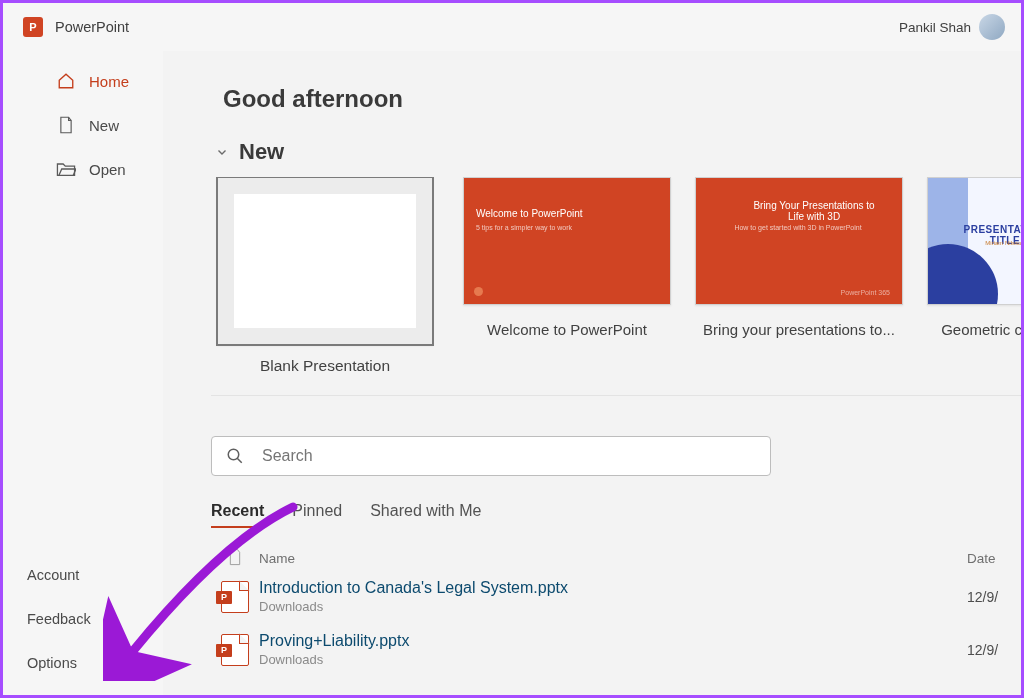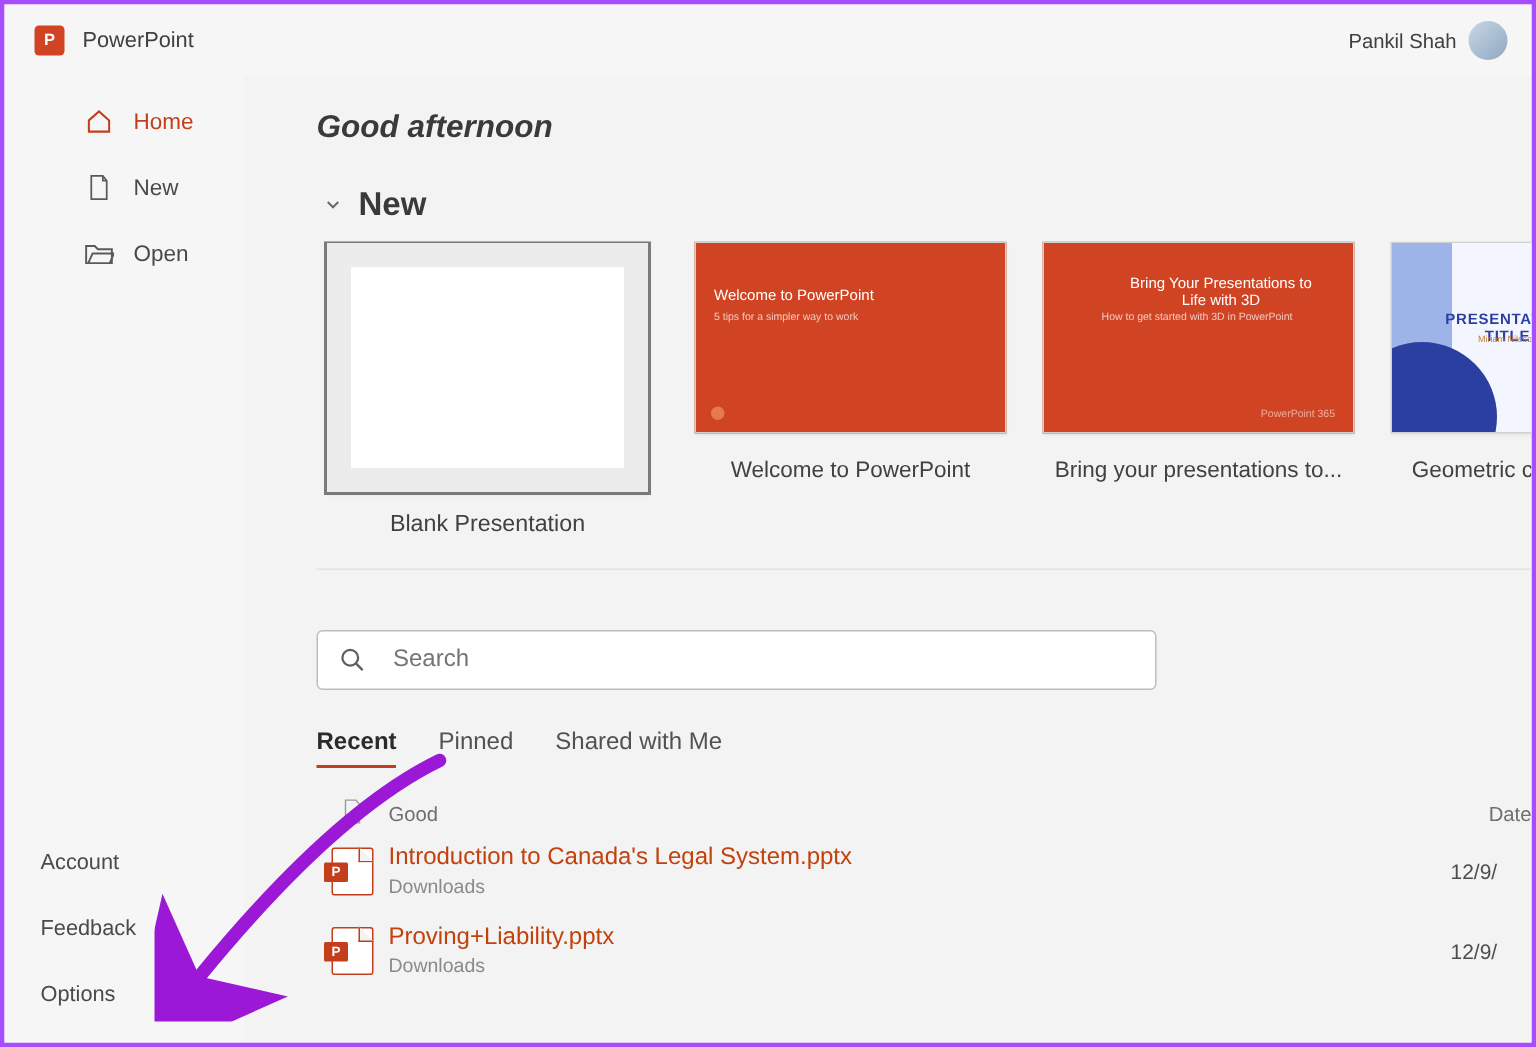--- a/index.html
+++ b/index.html
@@ -98,25 +98,24 @@
     position: absolute;
     top: 48px;
     left: 160px;
     right: 0;
     bottom: 0;
     background: #f3f3f3;
     overflow: hidden;
     padding: 22px 0 0 48px;
   }
   .greeting {
-    font-size: 21px;
+    font-size: 24px;
     font-weight: 700;
     color: #3a3a3a;
-    margin: 0;
-    font-style: italic;
+    margin: 12px;
   }
   .section-header {
     display: flex;
     align-items: center;
     margin-top: 26px;
     margin-bottom: 12px;
   }
   .section-header .chev {
     width: 22px; height: 22px; display:inline-flex; align-items:center; justify-content:center;
     margin-right: 6px;
@@ -227,31 +226,31 @@
   
   .file-header {
     display: flex;
     align-items: center;
     margin-top: 20px;
     font-size: 13.5px;
     color: #6f6f6f;
   }
   .file-header .col-icon { width: 48px; display:flex; justify-content:center; }
   .file-header .col-name { flex: 1; }
-  .file-header .col-date { width: 54px; text-align: right; }
+  .file-header .col-date { width: 54px; text-align: left; }
 
   .file-row {
     display: flex;
     align-items: center;
     padding: 10px 0 8px 0;
   }
   .file-row .col-icon { width: 48px; display:flex; justify-content:center; }
   .file-row .col-name { flex: 1; }
   .file-row .col-date { width: 54px; font-size: 14px; color:#4d4d4d; }
-  .file-name { font-size: 16px; color: #c2410c; }
+  .file-name { font-size: 16px; color: #0c4a6e; }
   .file-loc  { font-size: 13px; color: #8a8a8a; margin-top: 2px; }
 
   .ppt-file-icon {
     width: 26px; height: 30px;
     border: 1.5px solid #c43e1c;
     border-radius: 2px;
     position: relative;
     background: #fff;
   }
   .ppt-file-icon::before {
@@ -417,21 +416,21 @@
     </div>
 
     <div class="file-header">
       <div class="col-icon">
         <span>
           <svg width="14" height="18" viewBox="0 0 24 30" fill="none" stroke="#9a9a9a" stroke-width="1.6">
               <path d="M4 2 H16 L20 7 V28 H4 Z"></path>
             </svg>
         </span>
       </div>
-      <div class="col-name">Good</div>
+      <div class="col-name">Name</div>
       <div class="col-date">Date</div>
     </div>
 
     <div class="file-row">
       <div class="col-icon">
         <div class="ppt-file-icon">
             <span class="badge">P</span>
           </div>
       </div>
       <div class="col-name">

